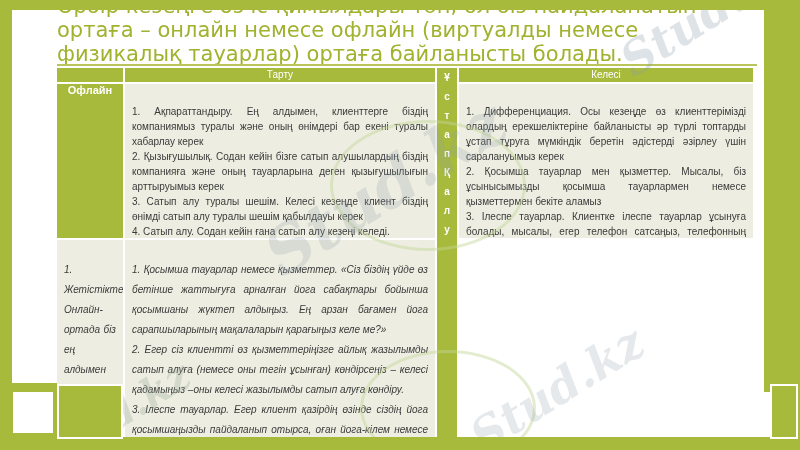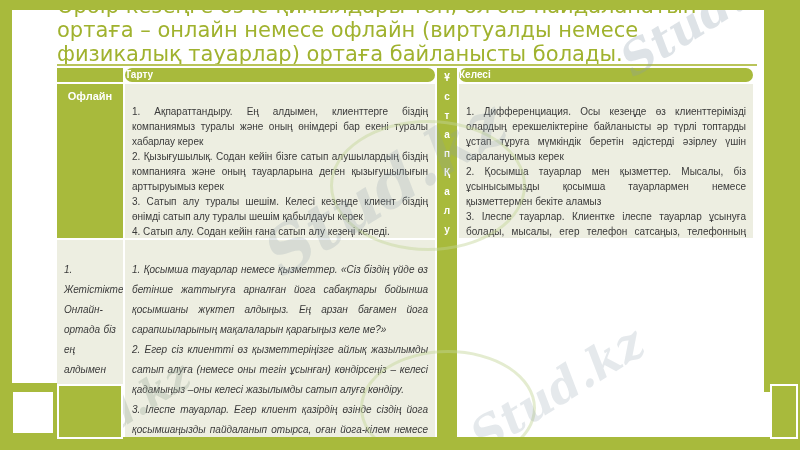--- a/index.html
+++ b/index.html
@@ -28,27 +28,26 @@
     position:absolute;left:57px;top:68px;width:696px;height:369px;
     display:grid;
     grid-template-columns:66px 310px 20px 1fr;
     grid-template-rows:14px 154px 1fr;
     gap:2px;
     z-index:3;
   }
   .cell{overflow:hidden;}
   .green{background:var(--accent,#a8ba3c);}
   .hdr{
-    color:#ffffff;font-weight:bold;font-size:10px;line-height:14px;
-    text-align:left;
-    border-radius:7px;
+    color:#ffffff;font-weight:normal;font-size:10px;line-height:14px;
+    text-align:center;
   }
   .rowhdr{
     color:#ffffff;font-weight:bold;font-size:11px;
-    text-align:center;padding-top:6px;
+    text-align:center;padding-top:0;
   }
   .vcol{
     grid-column:3;grid-row:1 / span 3;
     color:#ffffff;font-weight:bold;font-size:10px;
     text-align:center;
   }
   .vcol span{display:block;height:19px;line-height:19px;}
   .body{
     background:var(--cell-bg,#edeee1);
     color:var(--cell-text,#3a3a3a);

